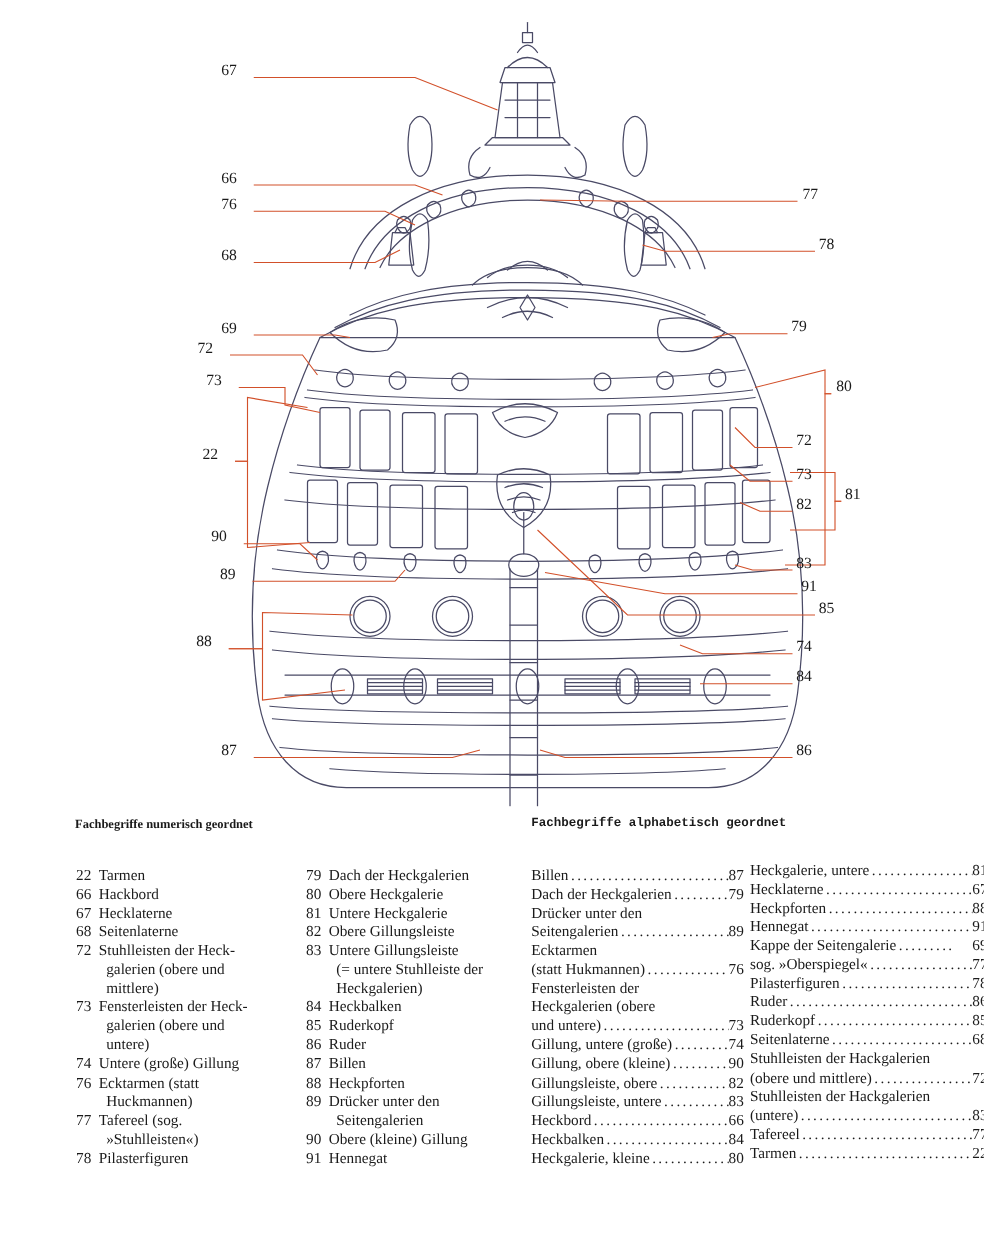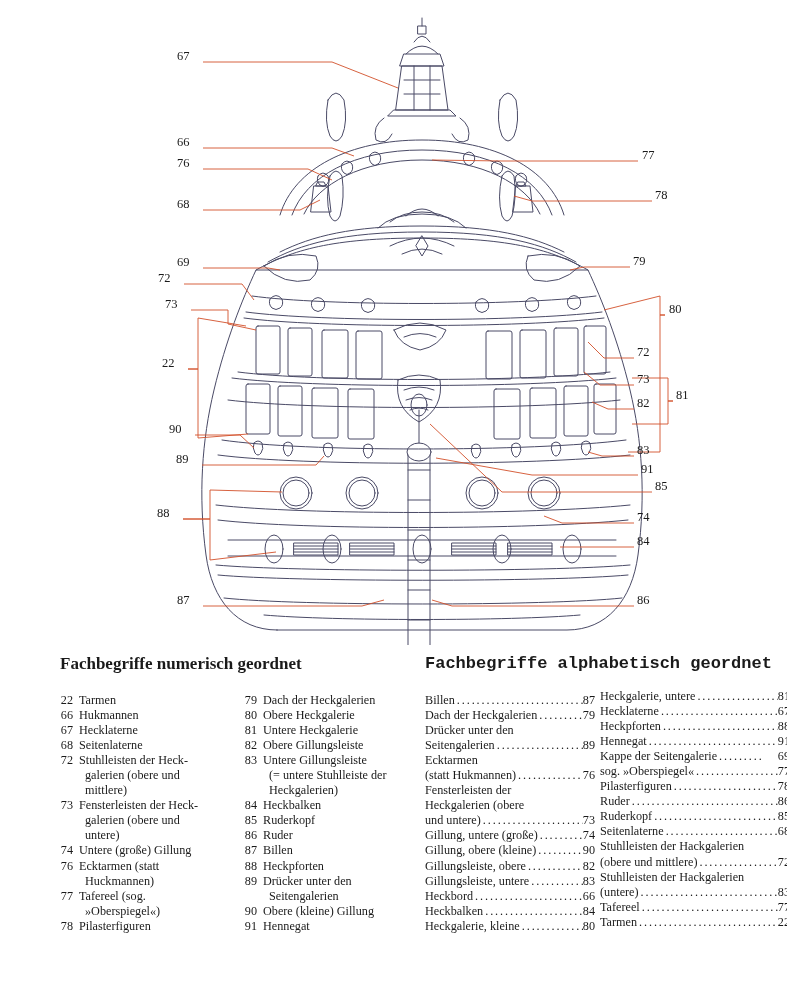--- a/index.html
+++ b/index.html
@@ -45,21 +45,21 @@
     position: absolute;
     left: 0;
     top: 645px;
     width: 787px;
     height: 355px;
   }
   .legend-col-head {
     position: absolute;
     font-family: "Liberation Serif", serif;
     font-weight: bold;
-    font-size: 17px;
+    font-size: 10px;
     white-space: nowrap;
   }
   .lst {
     position: absolute;
     font-size: 12.2px;
     line-height: 15.05px;
   }
   .lst .row {
     display: flex;
     align-items: baseline;
@@ -343,21 +343,21 @@
     <div class="legend-col-head" style="left:28px; top:9px;">Fachbegriffe numerisch geordnet</div>
     <div class="legend-col-head" style="left:393px; top:9px;font-family:Liberation Mono, monospace;">Fachbegriffe alphabetisch geordnet</div>
 
     <div class="lst" style="left:28px; top:48px; width:185px;">
       <div class="row">
           <span class="num">22</span>
           <span class="txt">Tarmen</span>
         </div>
       <div class="row">
           <span class="num">66</span>
-          <span class="txt">Hukmannen</span>
+          <span class="txt">Hackbord</span>
         </div>
       <div class="row">
           <span class="num">67</span>
           <span class="txt">Hecklaterne</span>
         </div>
       <div class="row">
           <span class="num">68</span>
           <span class="txt">Seitenlaterne</span>
         </div>
       <div class="row">
@@ -378,21 +378,21 @@
         </div>
       <div class="row">
           <span class="num">76</span>
           <span class="txt">Ecktarmen (statt</span>
         </div>
       <div class="cont">Huckmannen)</div>
       <div class="row">
           <span class="num">77</span>
           <span class="txt">Tafereel (sog.</span>
         </div>
-      <div class="cont">»Oberspiegel«)</div>
+      <div class="cont">»Stuhlleisten«)</div>
       <div class="row">
           <span class="num">78</span>
           <span class="txt">Pilasterfiguren</span>
         </div>
     </div>
 
     <div class="lst" style="left:212px; top:48px; width:175px;">
       <div class="row">
           <span class="num">79</span>
           <span class="txt">Dach der Heckgalerien</span>

